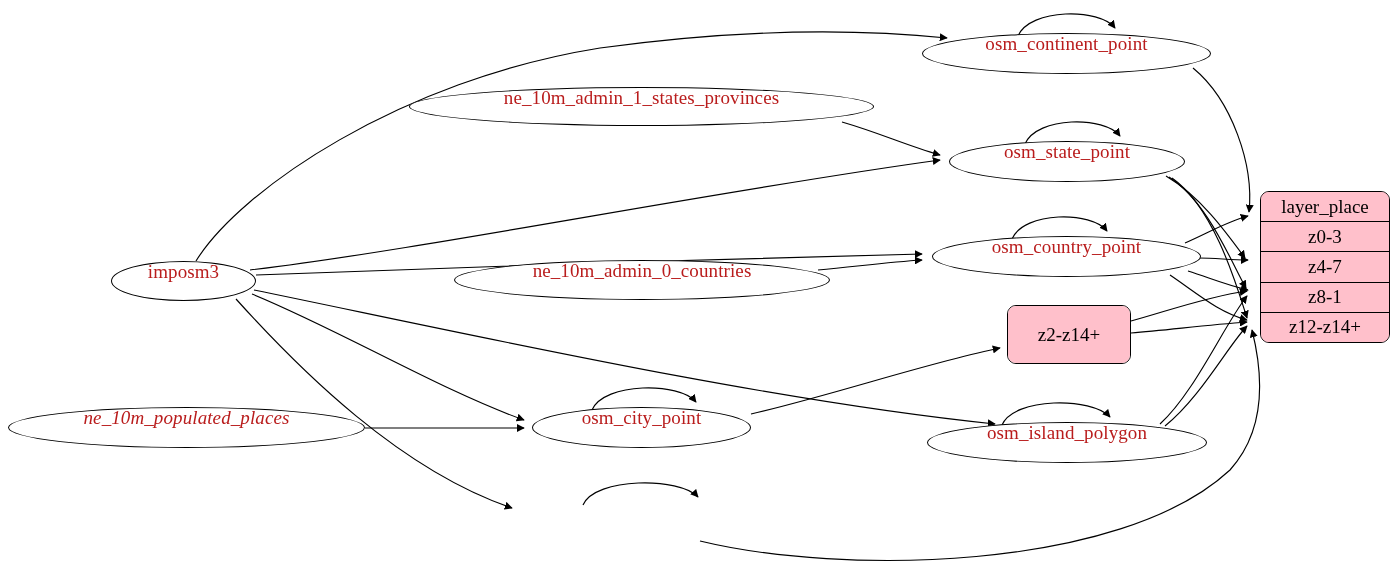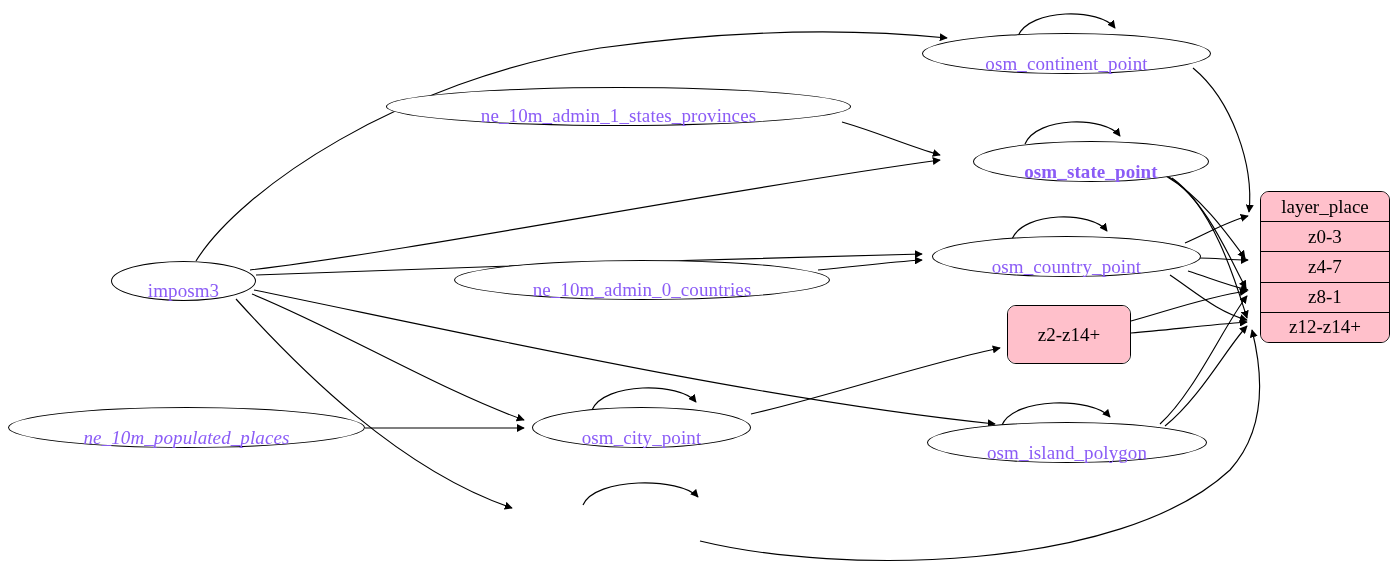--- a/index.html
+++ b/index.html
@@ -28,23 +28,23 @@
   }
   .node {
     position: absolute;
     box-sizing: border-box;
   }
   .ellipse-node {
     border: 1.1px solid #000000;
     border-radius: 50%;
     background: #ffffff;
     display: flex;
-    align-items: flex-end;
+    align-items: flex-start;
     justify-content: center;
-    color: #8b5cf6;
+    color: #b91c1c;
     white-space: nowrap;
   }
   .ellipse-node .label {
     font-size: 19px;
     line-height: 1;
     letter-spacing: 0.1px;
   }
   .record-node {
     border: 1.2px solid #000000;
     border-radius: 9px;
@@ -130,38 +130,38 @@
   </svg>
 
   <div class="node ellipse-node" style="left:111px; top:261px; width:145px; height:40px;">
     <span class="label">imposm3</span>
   </div>
 
   <div class="node ellipse-node" style="left:8px; top:407px; width:357px; height:41px;font-style:italic;">
     <span class="label">ne_10m_populated_places</span>
   </div>
 
-  <div class="node ellipse-node" style="left:386px; top:87px; width:465px; height:39px;">
+  <div class="node ellipse-node" style="left:409px; top:87px; width:465px; height:39px;">
     <span class="label">ne_10m_admin_1_states_provinces</span>
   </div>
 
   <div class="node ellipse-node" style="left:454px; top:260px; width:376px; height:40px;">
     <span class="label">ne_10m_admin_0_countries</span>
   </div>
 
   <div class="node ellipse-node" style="left:532px; top:407px; width:219px; height:41px;">
     <span class="label">osm_city_point</span>
   </div>
 
 
   <div class="node ellipse-node" style="left:922px; top:33px; width:289px; height:41px;">
     <span class="label">osm_continent_point</span>
   </div>
 
-  <div class="node ellipse-node" style="left:973px; top:141px; width:236px; height:41px;font-weight:bold;">
+  <div class="node ellipse-node" style="left:949px; top:141px; width:236px; height:41px;">
     <span class="label">osm_state_point</span>
   </div>
 
   <div class="node ellipse-node" style="left:932px; top:236px; width:269px; height:41px;">
     <span class="label">osm_country_point</span>
   </div>
 
   <div class="node ellipse-node" style="left:927px; top:422px; width:280px; height:41px;">
     <span class="label">osm_island_polygon</span>
   </div>

